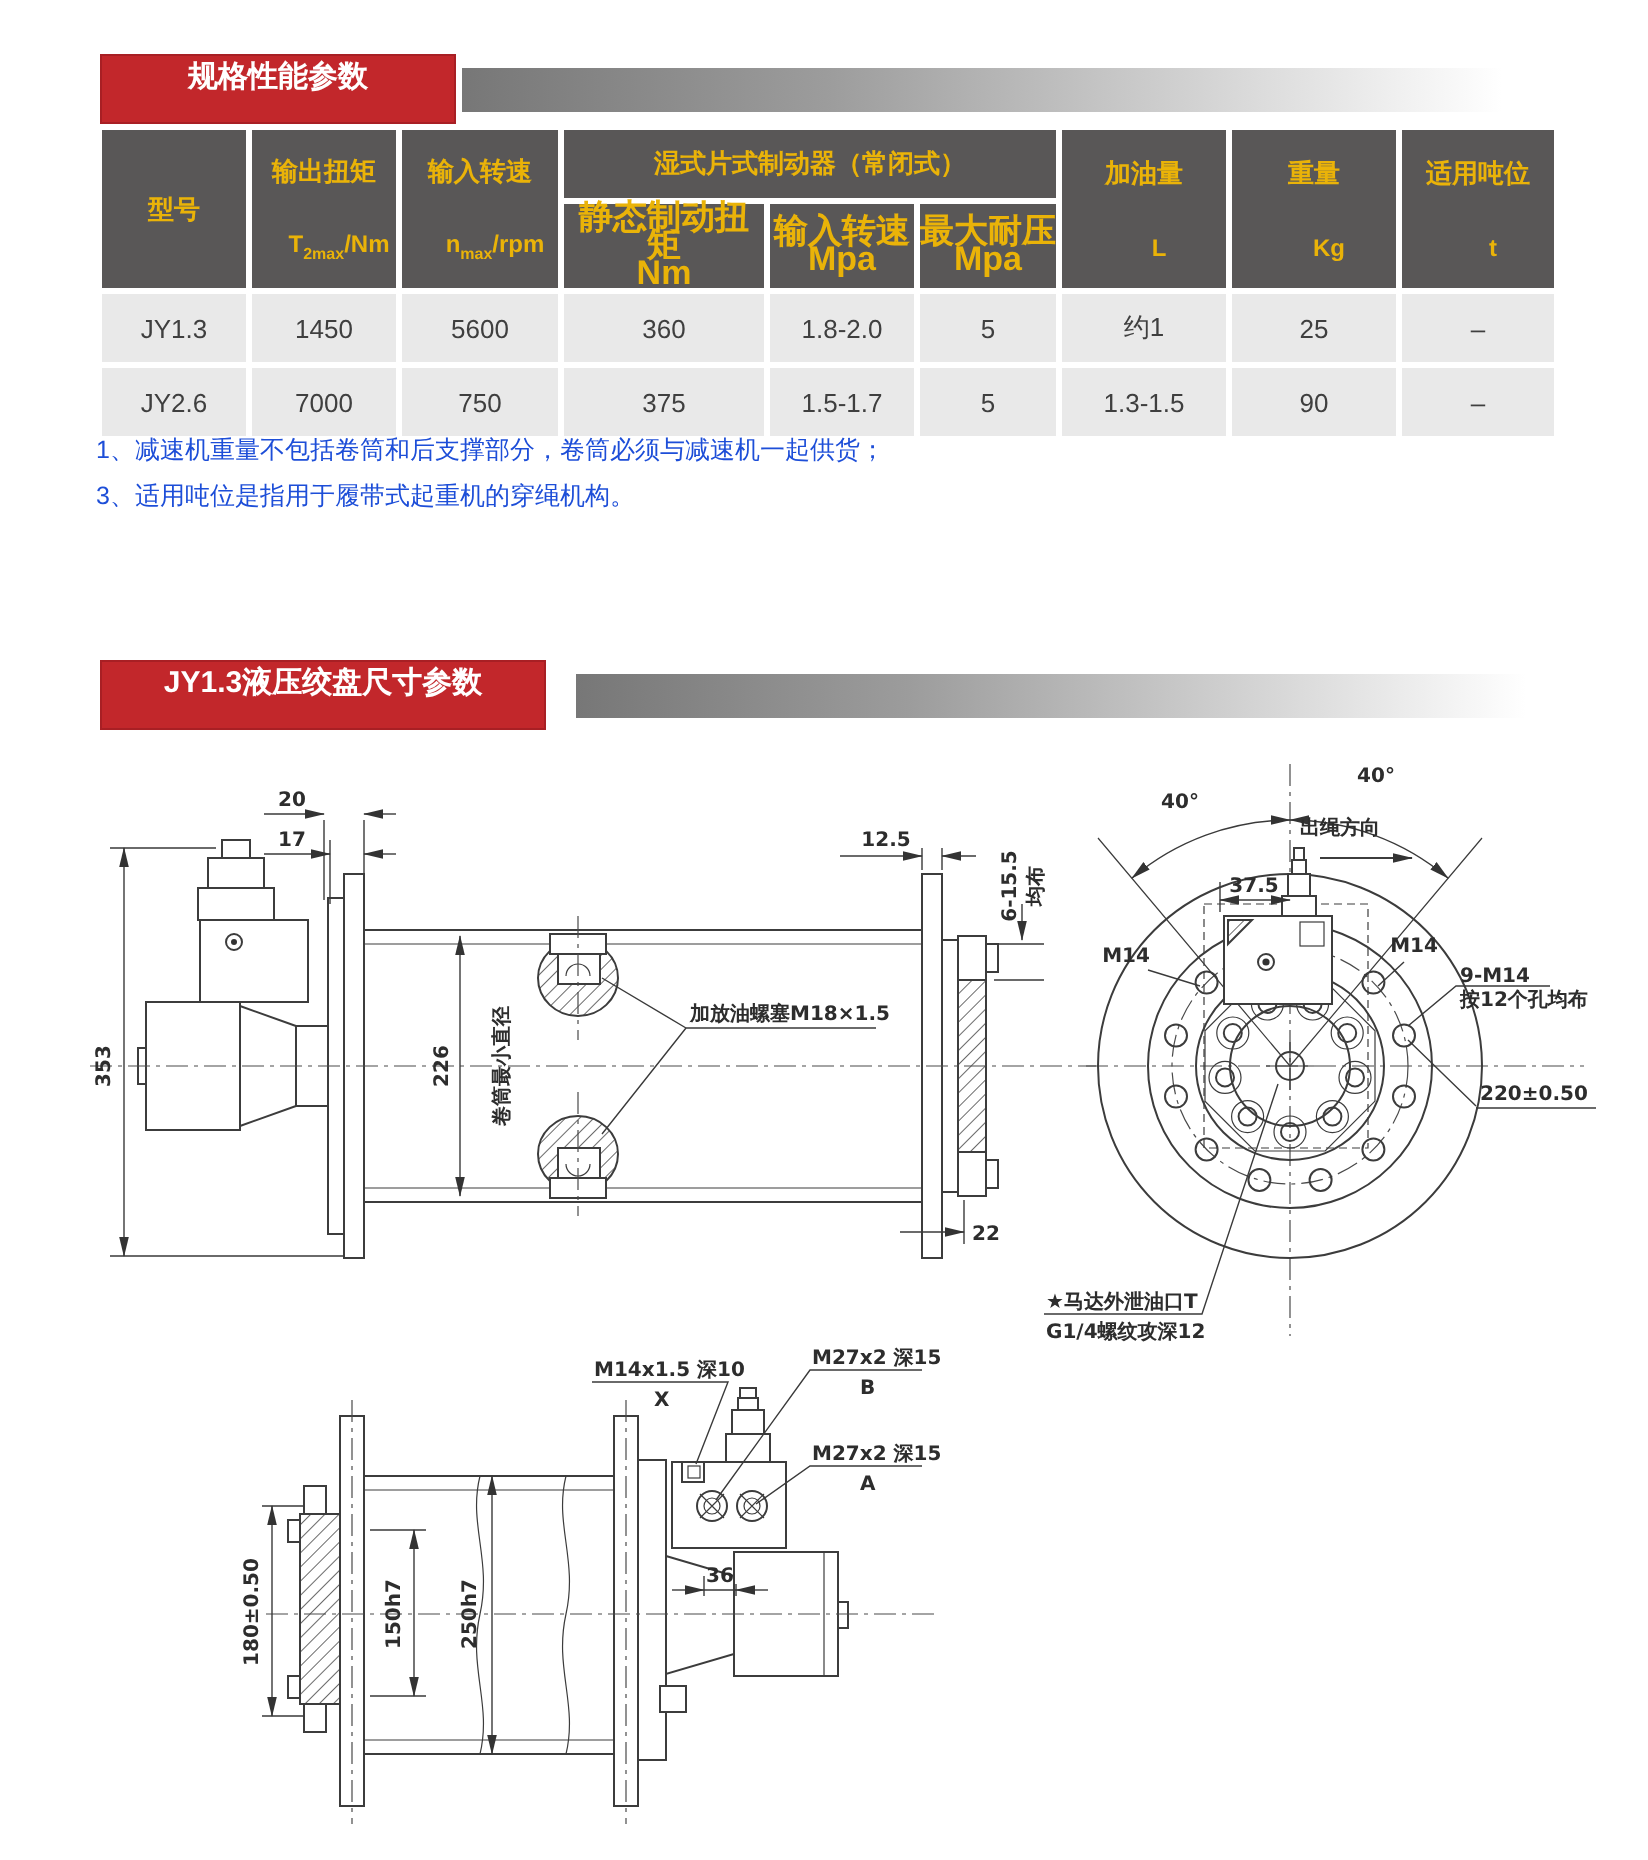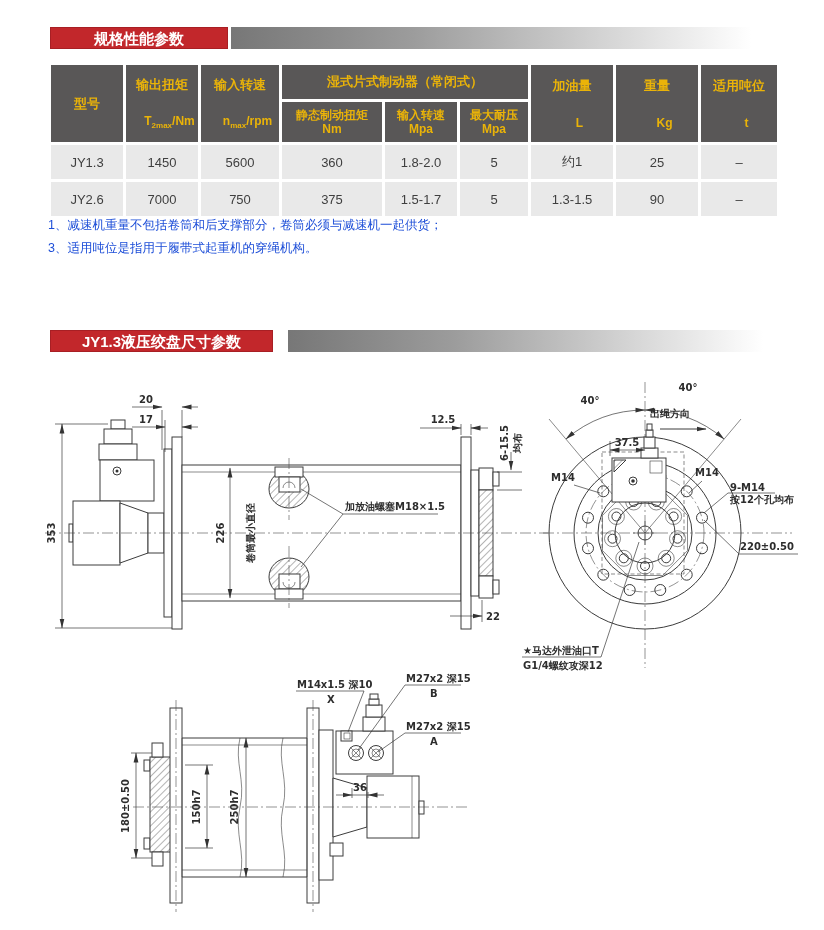--- a/index.html
+++ b/index.html
@@ -1,32 +1,32 @@
 <!DOCTYPE html>
 <html><head>
 <meta charset="utf-8">
 <style>
   html,body{margin:0;padding:0;background:#fff;}
   .page{position:relative;width:824px;height:930px;background:#fff;overflow:hidden;
         font-family:"Liberation Sans","DejaVu Sans",sans-serif;color:#3c3c3c;}
   
   .sec{position:absolute;left:50px;display:flex;align-items:center;}
-  .sec-red{height:22px;line-height:22px;background:#c2272b;border:1px solid #a81f24;
+  .sec-red{height:35px;line-height:22px;background:#c2272b;border:1px solid #a81f24;
            color:#fff;font-size:15px;font-weight:bold;text-align:center;box-sizing:border-box;}
   .sec-grad{height:22px;margin-left:3px;background:linear-gradient(90deg,#777 0%,#9c9c9c 35%,#d9d9d9 75%,#fff 100%);}
   
   table.spec{position:absolute;left:48px;top:62px;border-collapse:separate;border-spacing:3px;}
   table.spec th{background:#595757;color:#eab308;font-weight:bold;padding:0;}
   table.spec td{background:#e9e9e9;color:#3f3f3f;font-size:13px;text-align:center;vertical-align:middle;padding:0;}
   .hl{font-size:13px;}
   .hs{font-size:12px;font-weight:bold;margin-left:15px;}
   .hs sub{font-size:8px;}
   .stack{display:flex;flex-direction:column;justify-content:space-around;align-items:center;height:74px;}
   .center1{display:flex;align-items:center;justify-content:center;height:74px;font-size:13px;}
-  .sub2{font-size:12px;line-height:14px;font-weight:bold;text-align:center;}
+  .sub2{font-size:17px;line-height:14px;font-weight:bold;text-align:center;}
   .grp{font-size:13px;}
   tr.h1 th{height:34px;}
   tr.h2 th{height:40px;}
   tr.body td{height:34px;}
   
   .notes{position:absolute;left:48px;top:214px;font-size:12.5px;color:#1d4ed8;}
   .note{line-height:23px;white-space:nowrap;}
   
   svg.draw{position:absolute;left:0;top:360px;}
   .s1{fill:none;stroke:#3c3c3c;stroke-width:1;}

